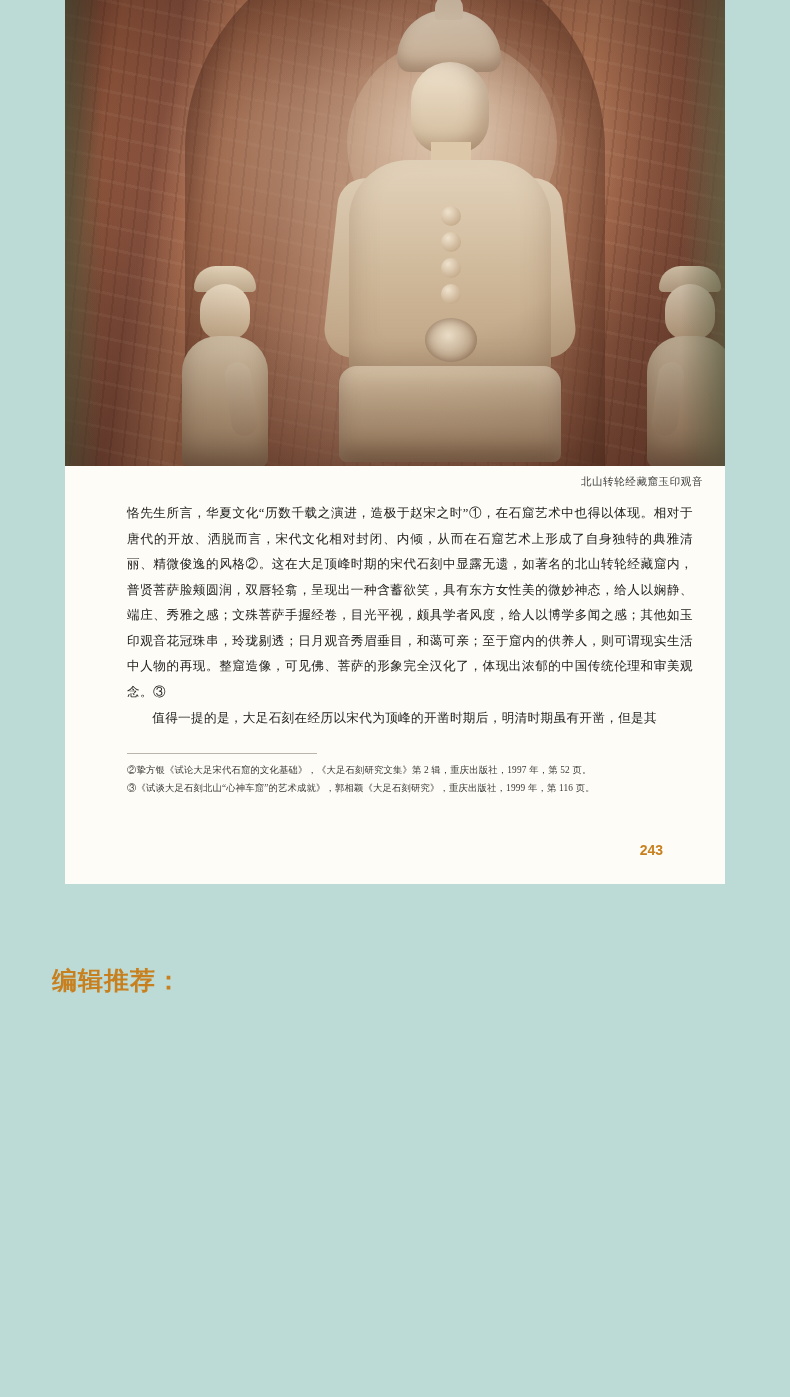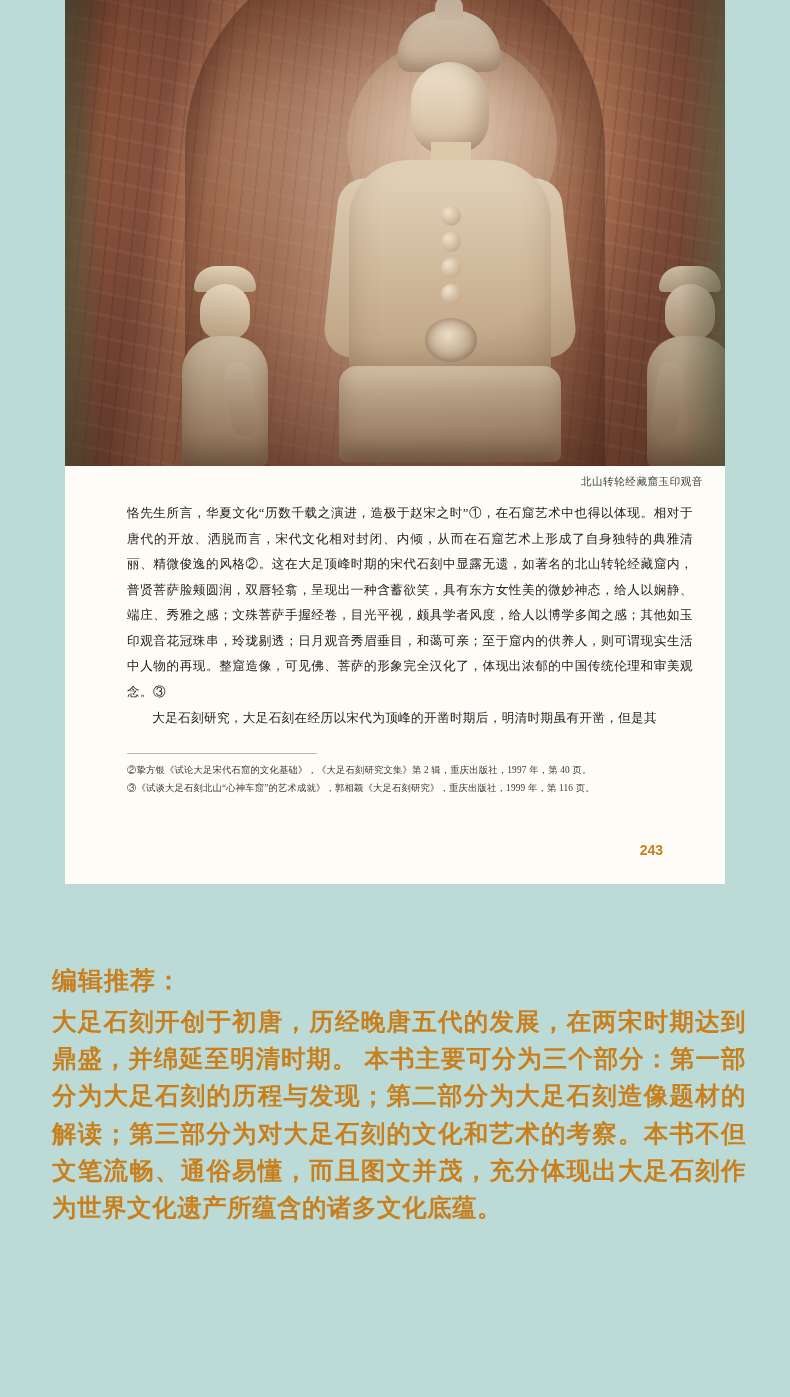--- a/index.html
+++ b/index.html
@@ -338,32 +338,31 @@
 
       <div class="edge-green-l"></div>
       <div class="edge-green-r"></div>
       <div class="vignette"></div>
     </div>
 
     <div class="photo-caption">北山转轮经藏窟玉印观音</div>
 
     <div class="body-text">
       <p>恪先生所言，华夏文化“历数千载之演进，造极于赵宋之时”①，在石窟艺术中也得以体现。相对于唐代的开放、洒脱而言，宋代文化相对封闭、内倾，从而在石窟艺术上形成了自身独特的典雅清丽、精微俊逸的风格②。这在大足顶峰时期的宋代石刻中显露无遗，如著名的北山转轮经藏窟内，普贤菩萨脸颊圆润，双唇轻翕，呈现出一种含蓄欲笑，具有东方女性美的微妙神态，给人以娴静、端庄、秀雅之感；文殊菩萨手握经卷，目光平视，颇具学者风度，给人以博学多闻之感；其他如玉印观音花冠珠串，玲珑剔透；日月观音秀眉垂目，和蔼可亲；至于窟内的供养人，则可谓现实生活中人物的再现。整窟造像，可见佛、菩萨的形象完全汉化了，体现出浓郁的中国传统伦理和审美观念。③</p>
-      <p class="indent">大足石刻研究，大足石刻在经历以宋代为顶峰的开凿时期后，明清时期虽有开凿，但是其</p>
+      <p class="indent">值得一提的是，大足石刻在经历以宋代为顶峰的开凿时期后，明清时期虽有开凿，但是其</p>
     </div>
 
     <div class="footnote-rule"></div>
     <div class="footnotes">
-      <div>②挚方银《试论大足宋代石窟的文化基础》，《大足石刻研究文集》第 2 辑，重庆出版社，1997 年，第 40 页。</div>
+      <div>②挚方银《试论大足宋代石窟的文化基础》，《大足石刻研究文集》第 2 辑，重庆出版社，1997 年，第 52 页。</div>
       <div>③《试谈大足石刻北山“心神车窟”的艺术成就》，郭相颖《大足石刻研究》，重庆出版社，1999 年，第 116 页。</div>
     </div>
 
     <div class="page-number">243</div>
   </div>
 
   <div class="promo">
     <div class="promo-inner">
       <div class="promo-title">编辑推荐：</div>
-      <div class="promo-body">大足石刻开创于初唐，历经晚唐五代的发展，在两宋时期达到鼎盛，并绵延至明清时期。 本书主要可分为三个部分：第一部分为大足石刻的历程与发现；第二部分为大足石刻造像题材的解读；第三部分为对大足石刻的文化和艺术的考察。本书不但文笔流畅、通俗易懂，而且图文并茂，充分体现出大足石刻作为世界文化遗产所蕴含的诸多文化底蕴。</div>
     </div>
   </div>
 
 </div>
 
 </body></html>

